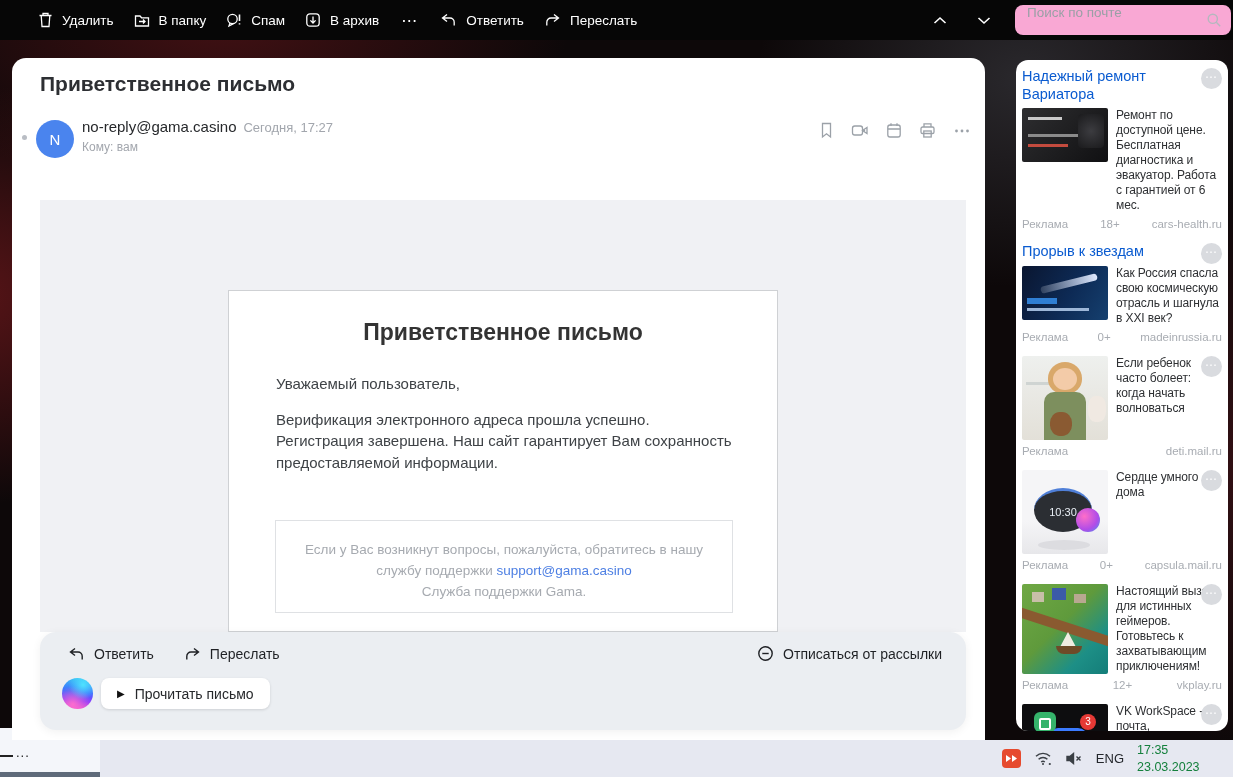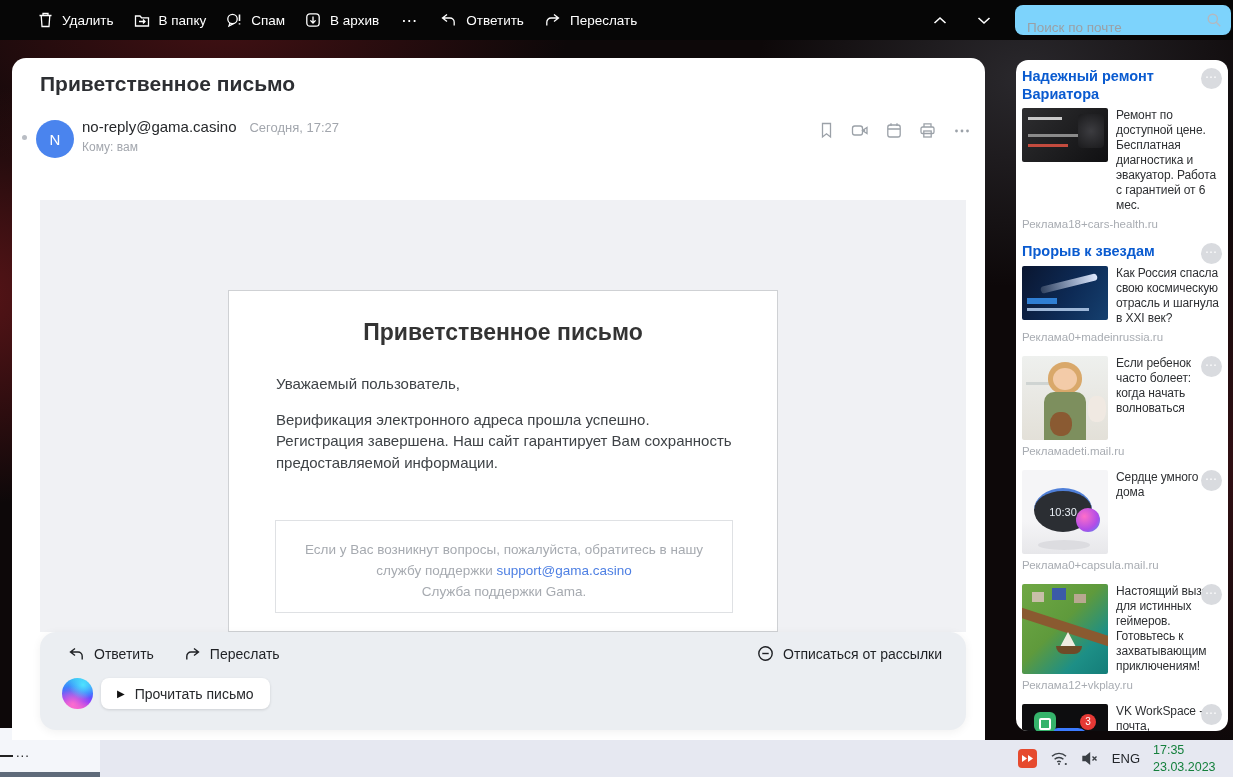--- a/index.html
+++ b/index.html
@@ -24,42 +24,42 @@
     background:#060606; color:#fff; display:flex; align-items:center; justify-content:space-between;
     z-index:5;
   }
   .tb-group { display:flex; align-items:center; gap:20px; margin-left:38px; }
   .tb-item { display:flex; align-items:center; gap:9px; font-size:13.5px; cursor:pointer; white-space:nowrap; }
   .tb-item svg { display:block; }
   .tb-more { font-size:16px; letter-spacing:1px; cursor:pointer; padding:0 2px; }
   .tb-right { display:flex; align-items:center; gap:18px; margin-right:2px; }
   .chev { cursor:pointer; padding:4px 6px; }
   .search {
-    position:relative; width:216px; height:30px; background:#7dd3fc; border-radius:8px;
-    display:flex; align-items:flex-end;
+    position:relative; width:216px; height:30px; background:#f9a8d4; border-radius:8px;
+    display:flex; align-items:flex-start;
   }
   .search input {
     border:none; outline:none; background:transparent; width:180px; margin-left:12px;
     font-size:13.5px; color:#333; font-family:"Liberation Sans",sans-serif;
   }
   .search input::placeholder { color:#9aa0a6; }
   .search svg { position:absolute; right:9px; top:7px; }
   
   .panel {
     position:absolute; left:12px; top:58px; width:973px; height:682px;
     background:#fff; border-radius:14px 14px 0 0; z-index:3;
   }
   .subject { position:absolute; left:28px; top:14px; font-size:21px; font-weight:bold; color:#2d2f33; }
   .unread-dot { position:absolute; left:10px; top:77px; width:5px; height:5px; border-radius:50%; background:#b9bdc4; }
   .avatar {
     position:absolute; left:24px; top:62px; width:38px; height:38px; border-radius:50%;
     background:#4a84ee; color:#fff; display:flex; align-items:center; justify-content:center;
     font-size:15px; cursor:pointer;
   }
-  .sender-line { position:absolute; left:70px; top:60px; display:flex; align-items:baseline; gap:13px; }
+  .sender-line { position:absolute; left:70px; top:60px; display:flex; align-items:baseline; gap:7px; }
   .sender { font-size:15px; color:#26282b; cursor:pointer; }
   .edate { font-size:13px; color:#a2a6ad; }
   .to { position:absolute; left:70px; top:82px; font-size:12px; color:#a2a6ad; cursor:pointer; }
   .hdr-icons { position:absolute; right:14px; top:64px; display:flex; align-items:center; gap:17px; color:#9ba1a8; }
   .hdr-icons .hic { cursor:pointer; }
   
   .mail-body { position:absolute; left:28px; top:142px; width:926px; height:432px; background:#f0f1f4; overflow:hidden; }
   .letter {
     position:absolute; left:188px; top:90px; width:550px; height:342px;
     background:#fff; border:1px solid #cfd1d4;
@@ -94,30 +94,30 @@
     display:flex; align-items:center; gap:10px; font-size:14px; color:#26282b; cursor:pointer;
     font-family:"Liberation Sans",sans-serif;
   }
   .play { font-size:10px; color:#111; }
   
   .sidebar {
     position:absolute; left:1016px; top:60px; width:212px; height:671px;
     background:#fff; border-radius:12px; overflow:hidden; z-index:3;
   }
   .ad { position:relative; padding:8px 6px 5px; }
-  .ad-title { color:#0a5bd0; font-weight:bold; font-size:14.5px; line-height:1.22; margin-bottom:5px; width:155px; cursor:pointer; }
+  .ad-title { color:#0a5bd0; font-weight:normal; font-size:14.5px; line-height:1.22; margin-bottom:5px; width:155px; cursor:pointer; }
   .ad-more {
     position:absolute; top:8px; right:6px; width:21px; height:21px; border-radius:50%;
     background:#d9dbdf; color:#fff; font-size:12px; line-height:19px; text-align:center;
     letter-spacing:1px; cursor:pointer;
   }
   .ad-row { display:flex; gap:8px; }
   .thumb { width:86px; flex-shrink:0; position:relative; overflow:hidden; border-radius:2px; cursor:pointer; }
   .ad-text { font-size:12px; line-height:1.25; color:#2e3033; cursor:pointer; letter-spacing:-0.1px; }
-  .ad-foot { display:flex; margin-top:5px; font-size:11.5px; color:#a8acb2; }
+  .ad-foot { display:flex; justify-content:space-between; margin-top:5px; font-size:11.5px; color:#a8acb2; }
   .ad-foot .dom { cursor:pointer; }
   
   .t1 { height:54px; background:linear-gradient(135deg,#2e2e30,#101012); }
   .t1 i { position:absolute; display:block; }
   .t1 .l1 { left:6px; top:9px; width:34px; height:3px; background:#c9c9c9; }
   .t1 .l2 { left:6px; top:26px; width:56px; height:3px; background:#8a8a8a; }
   .t1 .l3 { left:6px; top:36px; width:40px; height:3px; background:#c34b3e; }
   .t1 .l4 { right:4px; top:6px; width:26px; height:34px; background:radial-gradient(circle at 50% 50%, #3c3c40, #1a1a1c); border-radius:4px; }
   .t2 { height:54px; background:linear-gradient(120deg,#0a1630,#0d2a55 55%,#15406f); }
   .t2 .streak { position:absolute; left:18px; top:14px; width:58px; height:7px; background:linear-gradient(90deg,rgba(255,255,255,.15),#dfe9ff); transform:rotate(-14deg); border-radius:4px; }
@@ -145,21 +145,21 @@
   .t6 .bub { position:absolute; left:26px; top:24px; width:40px; height:34px; border-radius:10px; background:#3b7bff; color:#fff; font-size:13px; line-height:26px; text-align:center; letter-spacing:1px; }
   .t6 .cam { position:absolute; left:12px; top:8px; width:22px; height:20px; border-radius:6px; background:#35b36b; }
   .t6 .cam:after { content:""; position:absolute; left:5px; top:6px; width:8px; height:8px; border:2px solid #fff; border-radius:2px; }
   .t6 .badge { position:absolute; left:58px; top:10px; width:16px; height:16px; border-radius:50%; background:#e53935; color:#fff; font-size:10px; line-height:16px; text-align:center; }
   
   .win-edge { position:absolute; left:0; top:728px; width:100px; height:49px; background:#f4f6fa; z-index:2; }
   .win-edge .dash { position:absolute; left:0; top:27px; width:13px; height:2px; background:#222; }
   .win-edge .dots { position:absolute; left:16px; top:17px; font-size:13px; color:#222; letter-spacing:1px; }
   .win-edge .bstrip { position:absolute; left:0; bottom:0; width:100%; height:5px; background:#5f6b7a; }
   .taskbar { position:absolute; left:100px; top:740px; width:1133px; height:37px; background:#e6e8f1; z-index:1; }
-  .tray { position:absolute; right:8px; top:0; height:37px; display:flex; align-items:center; gap:13px; }
+  .tray { position:absolute; right:24px; top:0; height:37px; display:flex; align-items:center; gap:13px; }
   .tray-red { width:19px; height:19px; border-radius:4px; background:#e64a2e; position:relative; cursor:pointer; }
   .tray-red svg { position:absolute; left:2px; top:2px; }
   .tray-ic { cursor:pointer; display:flex; }
   .lang { font-size:13px; color:#23262b; cursor:pointer; }
   .clock { text-align:left; font-size:12.5px; color:#15803d; line-height:1.35; cursor:pointer; width:72px; }
 </style>
 </head>
 <body>
 
 <div class="bg"></div>

